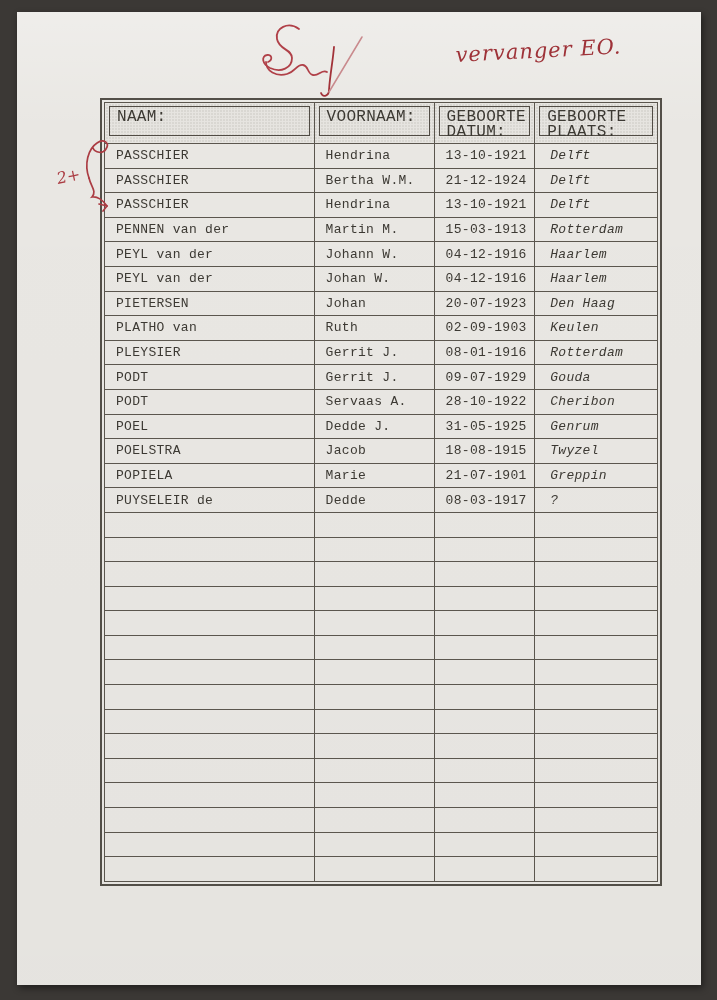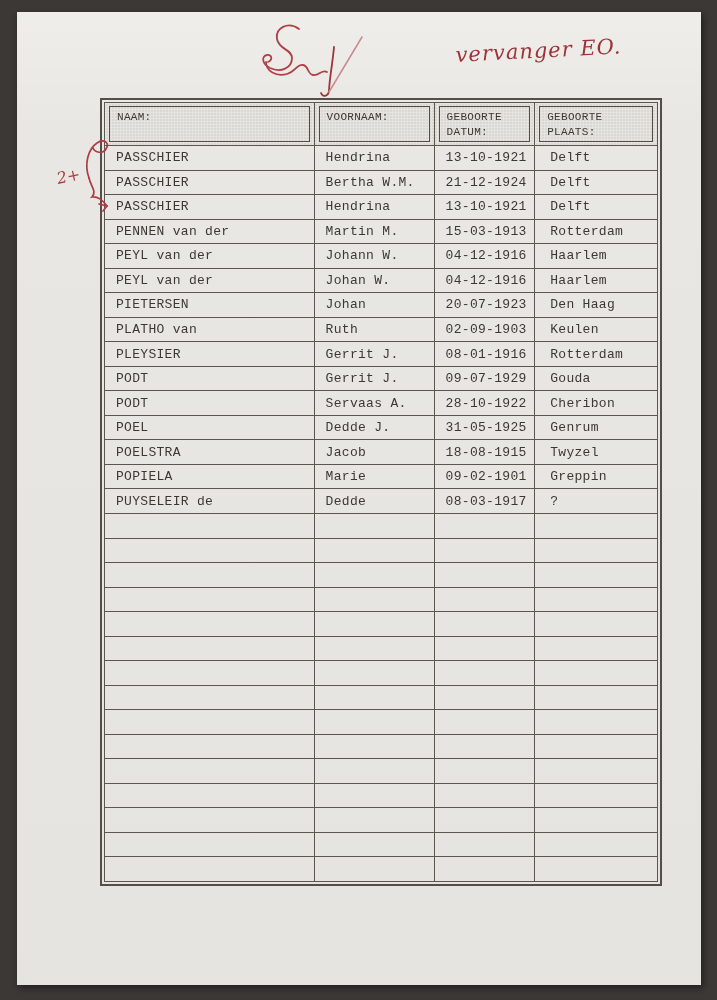--- a/index.html
+++ b/index.html
@@ -22,32 +22,32 @@
     width:100%;height:100%;border-collapse:collapse;table-layout:fixed;
   }
   th,td{border:1px solid #5b564e;}
   th{
     height:40px;padding:0;vertical-align:top;text-align:left;font-weight:normal;
     background-color:#e6e4e0;
     background-image:radial-gradient(circle,#b2aea7 0.7px,rgba(0,0,0,0) 0.9px);
     background-size:3px 3px;
   }
   .hbox{
-    box-sizing:border-box;margin:3px 4px;height:36px;
+    box-sizing:border-box;margin:3px 4px;height:30px;
     border:1px solid #514c45;
     padding:3px 0 0 7px;
     white-space:pre-line;
-    font-size:11px;line-height:15px;letter-spacing:.3px;color:#3c3933;
+    font-size:16px;line-height:15px;letter-spacing:.3px;color:#3c3933;
   }
   td{
     height:23px;padding:0 0 0 11px;vertical-align:middle;
     font-size:13px;letter-spacing:.3px;color:#3c3933;
     overflow:hidden;white-space:nowrap;
   }
-  td:last-child{padding-left:15px;}
+  td:last-child{padding-left:15px;font-style:italic;}
   svg.ink{position:absolute;left:0;top:0;pointer-events:none;}
   .ink text{font-family:"DejaVu Serif","Liberation Serif",serif;font-style:italic;}
 </style>
 </head>
 <body>
 
 <div class="paper">
   <div class="table-wrap">
     <table>
       <colgroup>
@@ -149,21 +149,21 @@
           </tr>
           <tr>
             <td>POELSTRA</td>
             <td>Jacob</td>
             <td>18-08-1915</td>
             <td>Twyzel</td>
           </tr>
           <tr>
             <td>POPIELA</td>
             <td>Marie</td>
-            <td>09-02-1901</td>
+            <td>21-07-1901</td>
             <td>Greppin</td>
           </tr>
           <tr>
             <td>PUYSELEIR de</td>
             <td>Dedde</td>
             <td>08-03-1917</td>
             <td>?</td>
           </tr>
           <tr>
             <td></td>

